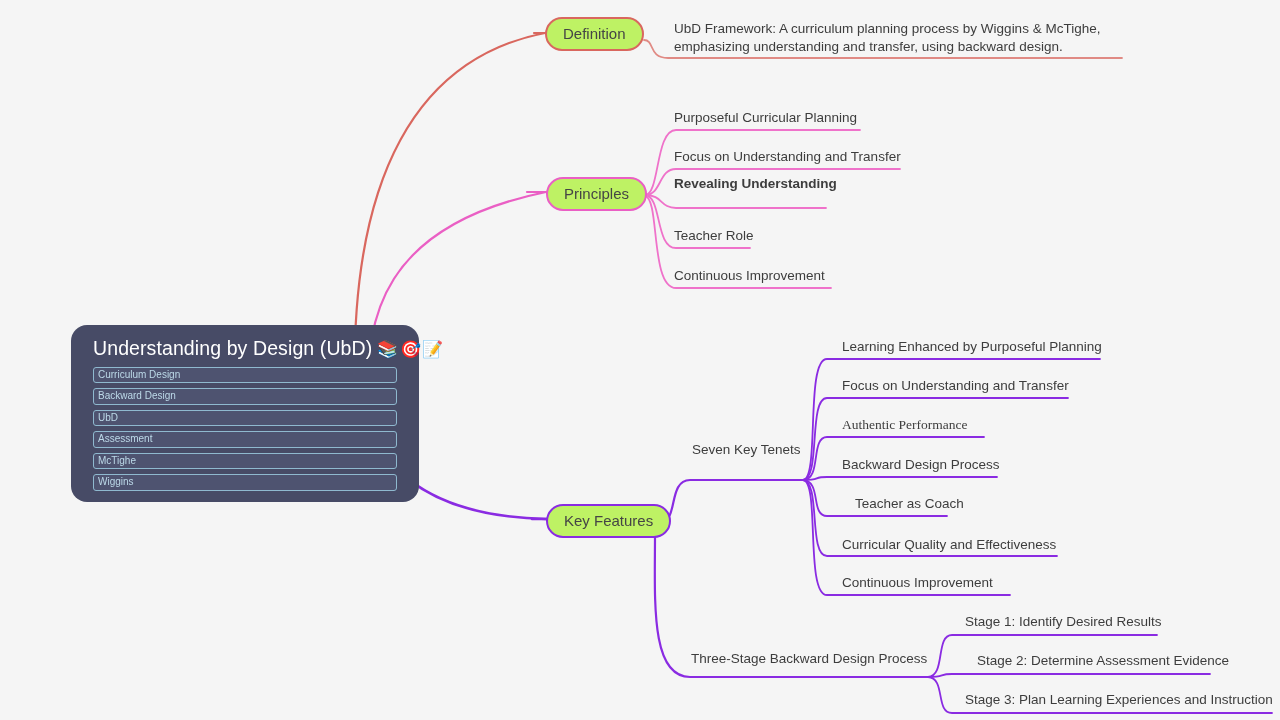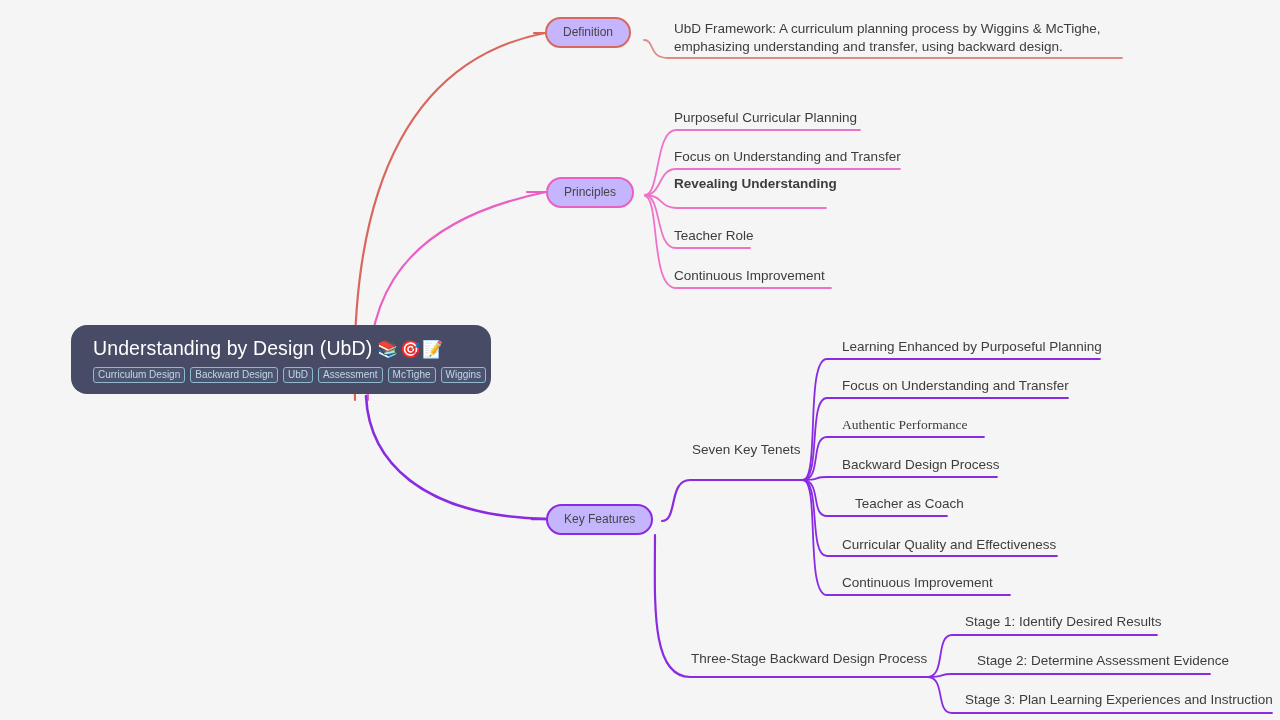--- a/index.html
+++ b/index.html
@@ -26,21 +26,21 @@
     top: 0;
     width: 1280px;
     height: 720px;
     pointer-events: none;
   }
   
   #central-node {
     position: absolute;
     left: 71px;
     top: 325px;
-    width: 420px;
+    width: 348px;
     box-sizing: border-box;
     background: #474b66;
     border-radius: 16px;
     padding: 12px 22px 11px 22px;
     z-index: 5;
   }
   #central-title {
     color: #ffffff;
     font-size: 19.5px;
     font-weight: 400;
@@ -50,41 +50,42 @@
   }
   #central-title .emoji {
     font-size: 17px;
     letter-spacing: 1px;
   }
   #central-tags {
     margin-top: 7px;
     display: flex;
     flex-wrap: nowrap;
     gap: 5px;
+    flex-direction: column;
   }
   .tag-chip {
     display: inline-block;
     font-size: 10px;
     line-height: 1.05;
     color: #bcd9e8;
     background: #4e5370;
     border: 1px solid #8fb9cf;
     border-radius: 3px;
     padding: 2px 4px 2px 4px;
     white-space: nowrap;
   }
   
   .branch-pill {
     position: absolute;
-    background: #c4b5fd;
+    background: #bef264;
     border-radius: 20px;
     border-style: solid;
     border-width: 2px;
     padding: 6px 16px 7px 16px;
-    font-size: 12px;
+    font-size: 15px;
     color: #454545;
     white-space: nowrap;
     z-index: 4;
     box-sizing: border-box;
   }
   
   .leaf-label {
     position: absolute;
     font-size: 13.5px;
     color: #3d3d3d;

